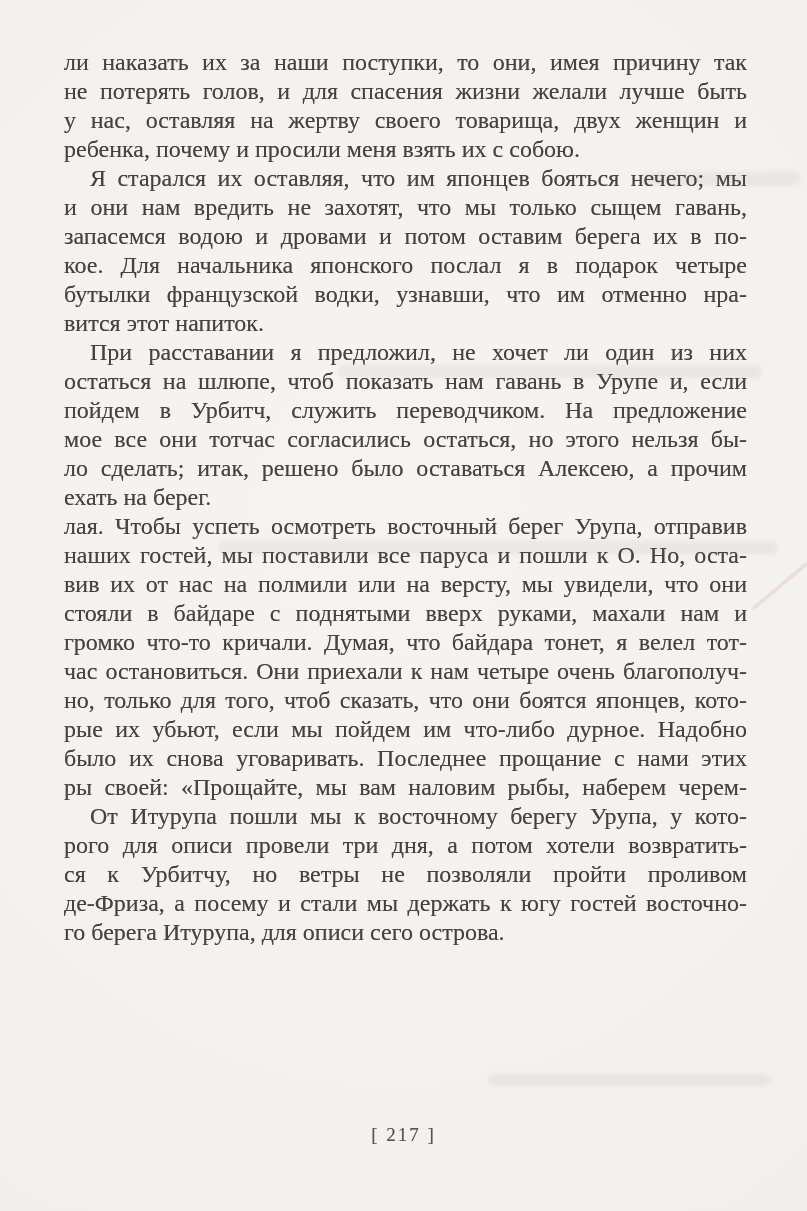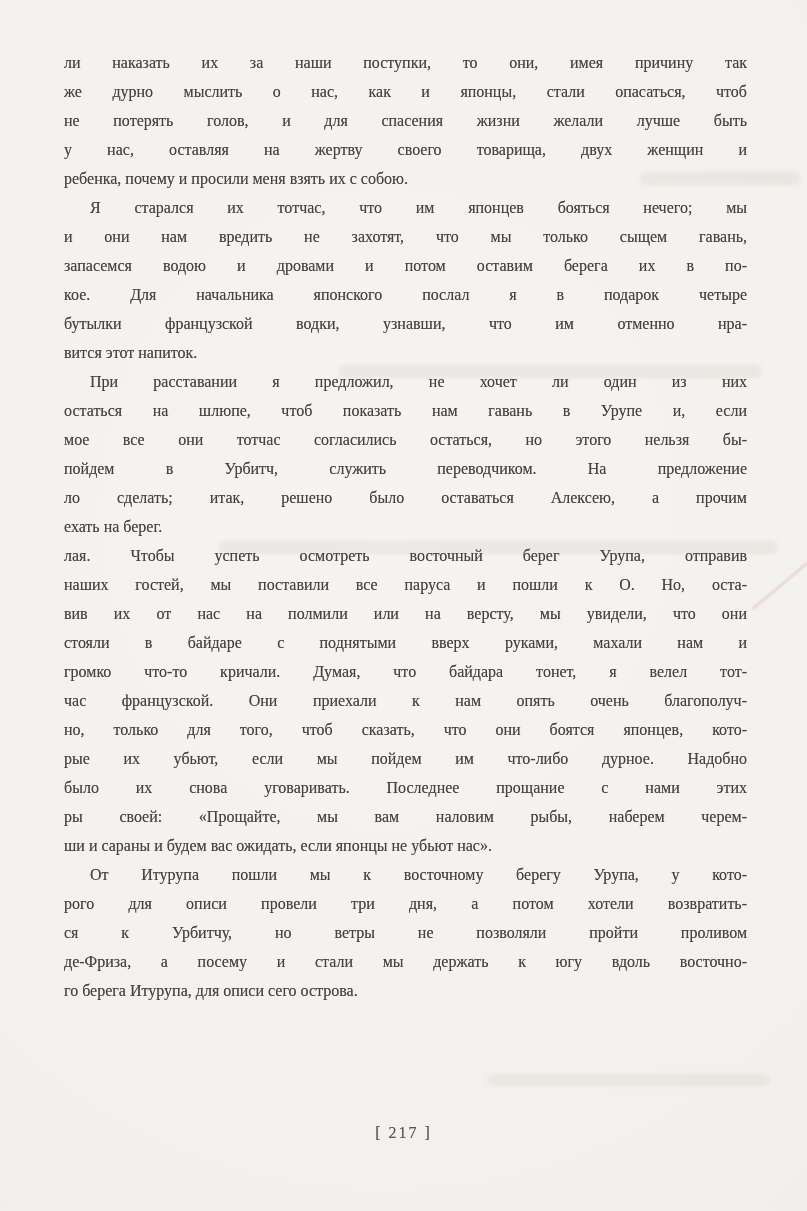--- a/index.html
+++ b/index.html
@@ -18,21 +18,21 @@
   .page {
     position: absolute;
     inset: 0;
   }
   .text-block {
     position: absolute;
     left: 64px;
     top: 48px;
     width: 683px;
     color: #454240;
-    font-size: 16px;
+    font-size: 24px;
     line-height: 29px;
     text-shadow: 0 0 0.5px rgba(70, 66, 62, 0.55);
   }
   .paragraph { margin: 0; padding: 0; }
   .line {
     text-align: justify;
     text-align-last: justify;
     height: 29px;
     overflow: visible;
   }
@@ -42,21 +42,21 @@
   .paragraph.indent .line.first {
     padding-left: 26px;
   }
   .footer {
     position: absolute;
     left: 0;
     top: 1124px;
     width: 100%;
     text-align: center;
     color: #595552;
-    font-size: 16px;
+    font-size: 19px;
     letter-spacing: 2px;
     text-shadow: 0 0 0.5px rgba(80, 76, 72, 0.5);
   }
   
   .bleed {
     position: absolute;
     background: rgba(125, 118, 110, 0.09);
     border-radius: 7px;
     filter: blur(2.2px);
   }
@@ -77,59 +77,57 @@
     filter: blur(0.8px);
   }
 </style>
 </head>
 <body>
 
 <div class="page">
   <div class="text-block" id="text-block">
       <div class="paragraph">
         <div class="line first">ли наказать их за наши поступки, то они, имея причину так</div>
-        <div class="line">же дурно мыслить о нас, как и японцы, стали опасаться, чтоб</div>
         <div class="line">не потерять голов, и для спасения жизни желали лучше быть</div>
         <div class="line">у нас, оставляя на жертву своего товарища, двух женщин и</div>
         <div class="line last">ребенка, почему и просили меня взять их с собою.</div>
       </div>
       <div class="paragraph indent">
-        <div class="line first">Я старался их тотчас, что им японцев бояться нечего; мы</div>
+        <div class="line first">Я старался их оставляя, что им японцев бояться нечего; мы</div>
         <div class="line">и они нам вредить не захотят, что мы только сыщем гавань,</div>
         <div class="line">запасемся водою и дровами и потом оставим берега их в по-</div>
         <div class="line">кое. Для начальника японского послал я в подарок четыре</div>
         <div class="line">бутылки французской водки, узнавши, что им отменно нра-</div>
         <div class="line last">вится этот напиток.</div>
       </div>
       <div class="paragraph indent">
         <div class="line first">При расставании я предложил, не хочет ли один из них</div>
         <div class="line">остаться на шлюпе, чтоб показать нам гавань в Урупе и, если</div>
+        <div class="line">пойдем в Урбитч, служить переводчиком. На предложение</div>
         <div class="line">мое все они тотчас согласились остаться, но этого нельзя бы-</div>
-        <div class="line">пойдем в Урбитч, служить переводчиком. На предложение</div>
         <div class="line">ло сделать; итак, решено было оставаться Алексею, а прочим</div>
         <div class="line last">ехать на берег.</div>
       </div>
       <div class="paragraph indent">
         <div class="line">лая. Чтобы успеть осмотреть восточный берег Урупа, отправив</div>
         <div class="line">наших гостей, мы поставили все паруса и пошли к О. Но, оста-</div>
         <div class="line">вив их от нас на полмили или на версту, мы увидели, что они</div>
         <div class="line">стояли в байдаре с поднятыми вверх руками, махали нам и</div>
         <div class="line">громко что-то кричали. Думая, что байдара тонет, я велел тот-</div>
-        <div class="line">час французской. Они приехали к нам опять очень благополуч-</div>
+        <div class="line">час остановиться. Они приехали к нам четыре очень благополуч-</div>
         <div class="line">но, только для того, чтоб сказать, что они боятся японцев, кото-</div>
         <div class="line">рые их убьют, если мы пойдем им что-либо дурное. Надобно</div>
         <div class="line">было их снова уговаривать. Последнее прощание с нами этих</div>
         <div class="line">ры своей: «Прощайте, мы вам наловим рыбы, наберем черем-</div>
-        <div class="line last">ши и сараны и будем вас ожидать, если японцы не убьют нас».</div>
       </div>
       <div class="paragraph indent">
         <div class="line first">От Итурупа пошли мы к восточному берегу Урупа, у кото-</div>
         <div class="line">рого для описи провели три дня, а потом хотели возвратить-</div>
         <div class="line">ся к Урбитчу, но ветры не позволяли пройти проливом</div>
-        <div class="line">де-Фриза, а посему и стали мы держать к югу вдоль восточно-</div>
+        <div class="line">де-Фриза, а посему и стали мы держать к югу гостей восточно-</div>
         <div class="line last">го берега Итурупа, для описи сего острова.</div>
       </div>
     </div>
 
   <div class="bleed bleed-1"></div>
   <div class="bleed bleed-2"></div>
   <div class="bleed bleed-3"></div>
   <div class="bleed bleed-4"></div>
   <div class="scratch"></div>
 

